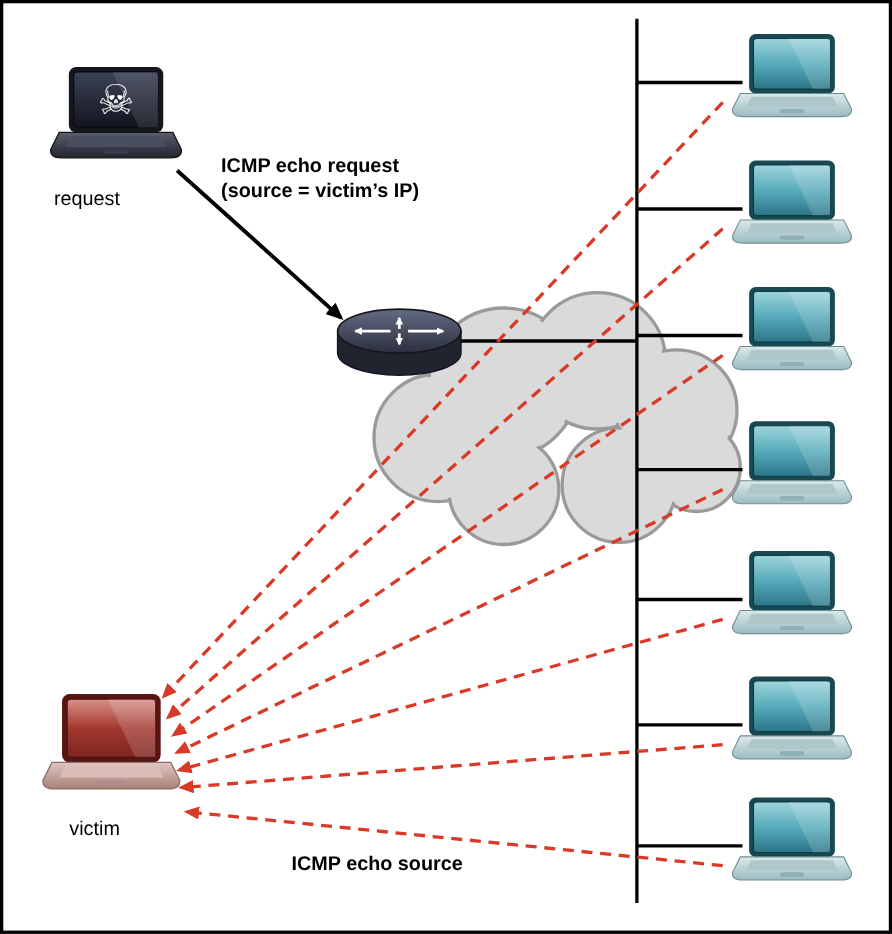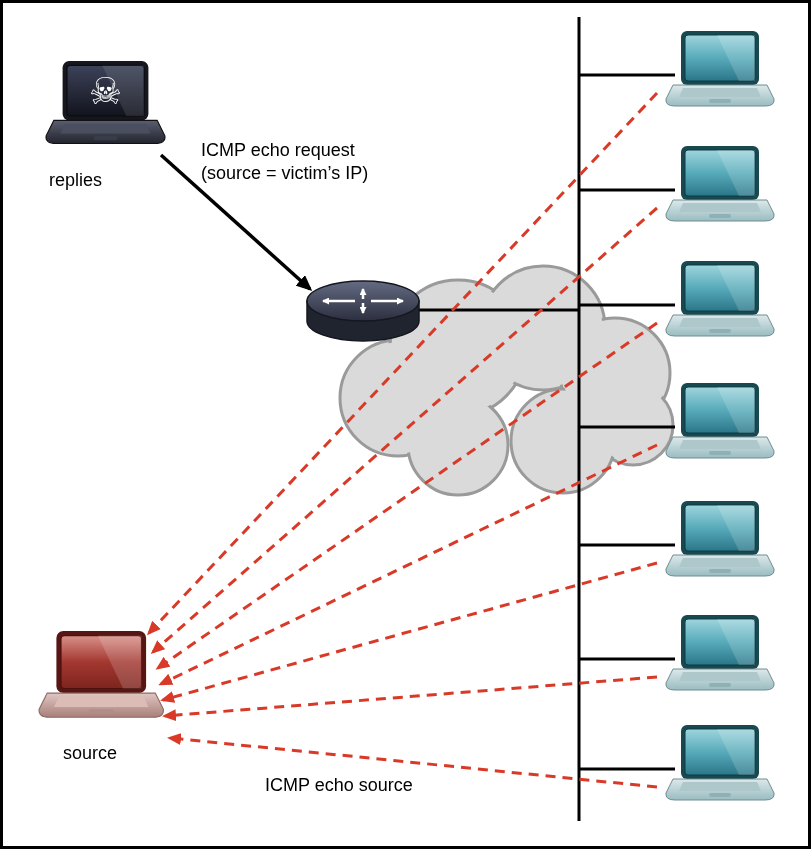--- a/index.html
+++ b/index.html
@@ -16,21 +16,21 @@
   .label{
     position:absolute;
     color:#000;
     font-size:18px;
     white-space:nowrap;
   }
   .caption{
     position:absolute;
     color:#000;
     font-size:18px;
-    font-weight:normal;
+    font-weight:bold;
     line-height:23px;
     white-space:nowrap;
   }
   #attacker-label{left:46px;top:167px;}
   #victim-label{left:60px;top:740px;}
   #request-caption{left:198px;top:136px;}
   #replies-caption{left:262px;top:771px;}
 </style>
 </head>
 <body>
@@ -191,22 +191,22 @@
       <path d="M8,54 L102,54 L109,68 Q110,75 100,75 L10,75 Q0,75 1,68 Z" fill="url(#gBaseDark)" stroke="#111" stroke-width="1"></path>
       <path d="M18,57 L92,57 L96,66 L14,66 Z" fill="#4a4f60"></path>
       <rect x="44" y="68" width="22" height="4" rx="2" fill="#383c49"></rect>
     </g>
 
     <g transform="translate(35,628) scale(1.15)">
       <use href="#laptopVictim" xlink:href="#laptopVictim"></use>
     </g>
   </svg>
 
-  <div class="label" id="attacker-label">replies</div>
-  <div class="label" id="victim-label">source</div>
+  <div class="label" id="attacker-label">request</div>
+  <div class="label" id="victim-label">victim</div>
 
   <div class="caption" id="request-caption">
     <div>ICMP echo request</div>
     <div>(source = victim’s IP)</div>
   </div>
 
   <div class="caption" id="replies-caption">
     <div>ICMP echo source</div>
   </div>
 

